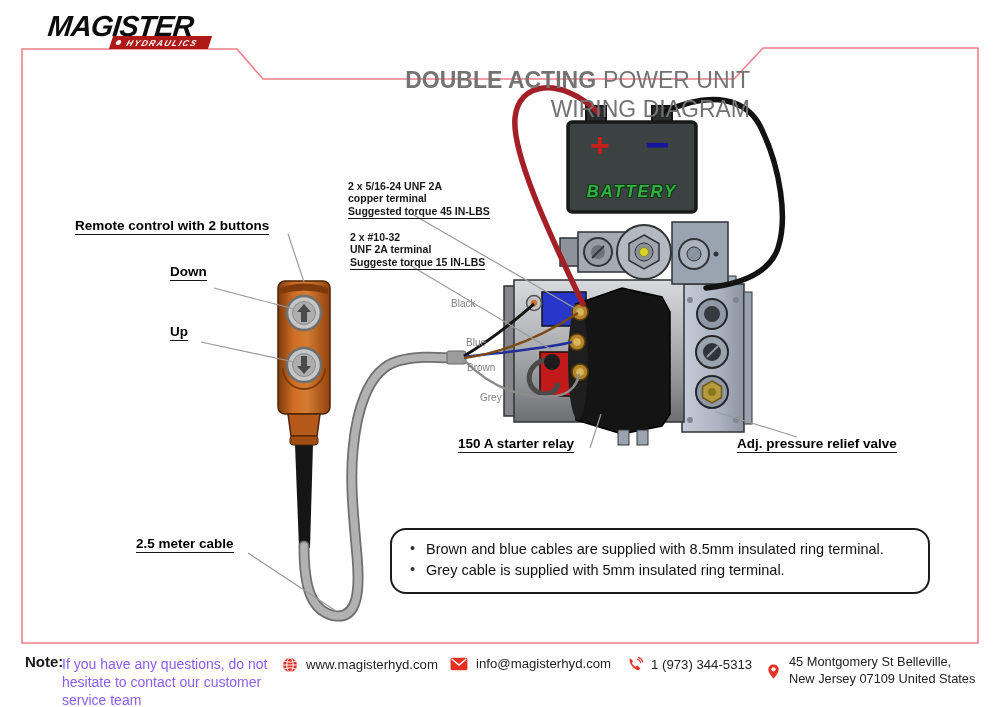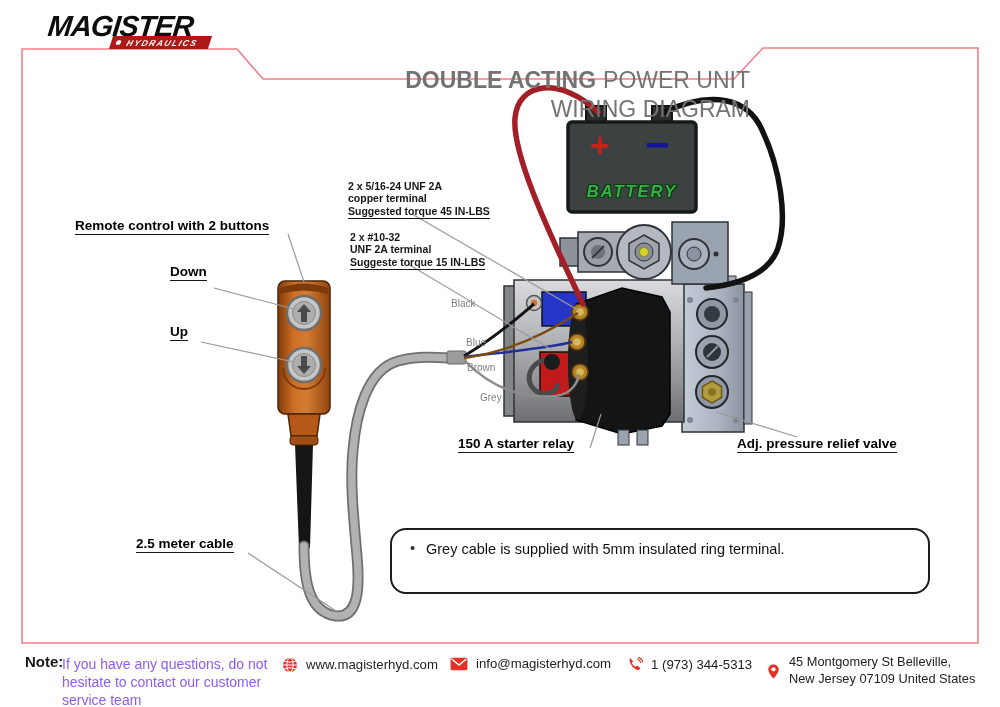--- a/index.html
+++ b/index.html
@@ -234,20 +234,21 @@
     <div>UNF 2A terminal</div>
     <div class="u">Suggeste torque 15 IN-LBS</div>
   </div>
 
   <div class="wire-label" style="left:451px;top:298px;">Black</div>
   <div class="wire-label" style="left:466px;top:337px;">Blue</div>
   <div class="wire-label" style="left:467px;top:362px;">Brown</div>
   <div class="wire-label" style="left:480px;top:392px;">Grey</div>
 
   <div class="note-box">
+    <div class="line">Brown and blue cables are supplied with 8.5mm insulated ring terminal.</div>
     <div class="line">Grey cable is supplied with 5mm insulated ring terminal.</div>
   </div>
 
   <div class="footer-note-label">Note:</div>
   <div class="footer-note">
     <div>If you have any questions, do not</div>
     <div>hesitate to contact our customer</div>
     <div>service team</div>
   </div>
 

